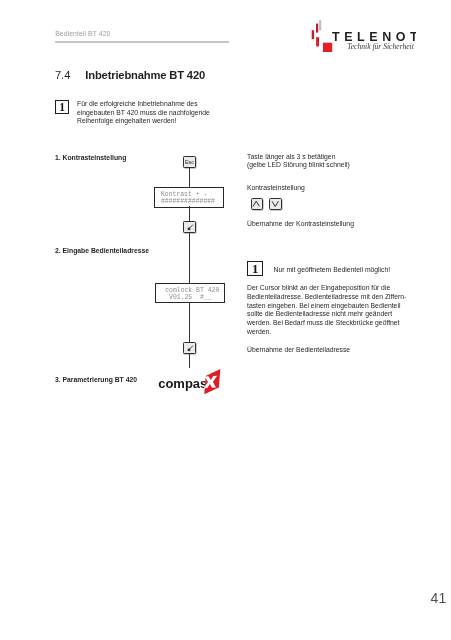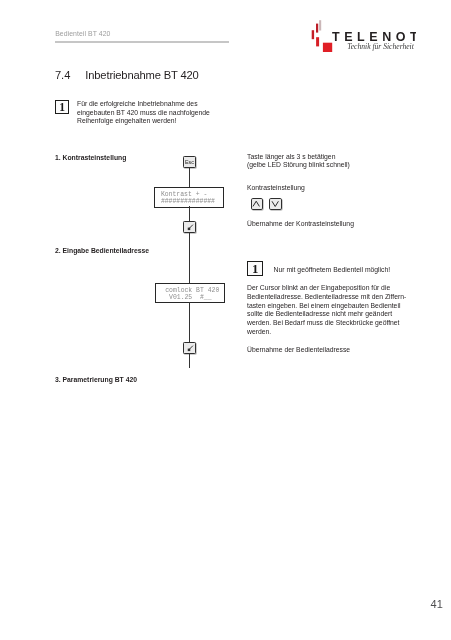--- a/index.html
+++ b/index.html
@@ -9,21 +9,21 @@
 
   
   #hdr-text{position:absolute;left:55.2px;top:29.6px;font-size:6.9px;color:#9d9d9d;letter-spacing:.06px;}
   #hdr-rule{position:absolute;left:54.9px;top:40.9px;width:173.8px;height:1.7px;background:#c6c6c6;}
 
   
   #logo{position:absolute;left:306px;top:10px;width:110px;height:42px;}
 
   
   #sec-num{position:absolute;left:55px;top:68.6px;font-size:11.2px;font-weight:normal;letter-spacing:-.1px;}
-  #sec-title{position:absolute;left:85.3px;top:68.6px;font-size:11.2px;font-weight:normal;letter-spacing:-.16px;}
+  #sec-title{position:absolute;left:85.3px;top:68.6px;font-size:11.2px;font-weight:bold;letter-spacing:-.16px;}
 
   
   #note1{position:absolute;left:55px;top:100.2px;width:180px;}
   #note1 .txt{position:absolute;left:22px;top:-0.4px;width:142px;font-size:6.8px;line-height:8.8px;color:#231f20;}
 
   .info-ico{width:14.1px;height:14.0px;box-sizing:border-box;border:1.5px solid #1d1d1b;background:#fbfbfb;
             position:absolute;left:0;top:0;}
   .info-ico span{position:absolute;left:0;right:0;top:1.2px;
      text-align:center;font-family:"Liberation Serif",serif;font-weight:bold;font-size:11.6px;line-height:11.6px;color:#161616;}
   #note2 .info-ico{width:15.8px;height:15.4px;border-width:1.6px;}
@@ -59,21 +59,21 @@
   #note2 .txt{position:absolute;left:26.4px;top:3.6px;font-size:6.8px;line-height:9.0px;white-space:nowrap;}
 
   .arrowkeys{position:absolute;left:250.9px;top:198.2px;display:flex;gap:6.2px;}
   .akey{width:12.4px;height:11.7px;box-sizing:border-box;border:1.2px solid #2e2e2e;border-radius:1.8px;
         background:#ebebeb;position:relative;flex:0 0 auto;box-shadow:0.7px 0.7px 0 rgba(60,60,60,.35);}
 
   
   #compas{position:absolute;left:158.2px;top:364.2px;width:68px;height:32px;}
 
   
-  #pageno{position:absolute;left:430.6px;top:590px;font-size:11px;color:#4e4e50;margin-top:8px;}
+  #pageno{position:absolute;left:430.6px;top:590px;font-size:14px;color:#4e4e50;}
 </style>
 </head>
 <body>
 
 <div class="page">
 
   <div id="hdr-text">Bedienteil BT 420</div>
   <div id="hdr-rule"></div>
 
   <div id="logo">
@@ -155,15 +155,26 @@
   <div id="note2">
     <div class="info-ico">
         <span>1</span>
       </div>
     <div class="txt">Nur mit geöffnetem Bedienteil möglich!</div>
   </div>
 
   <div class="rtxt" id="r5">Der Cursor blinkt an der Eingabeposition für die Bedienteiladresse. Bedienteiladresse mit den Ziffern-tasten eingeben. Bei einem eingebauten Bedienteil sollte die Bedienteiladresse nicht mehr geändert werden. Bei Bedarf muss die Steckbrücke geöffnet werden.</div>
   <div class="rtxt" id="r6">Übernahme der Bedienteiladresse</div>
 
+  <div id="compas">
+    <svg width="68" height="32" viewBox="0 0 68 32" xmlns="http://www.w3.org/2000/svg">
+      <text x="0.3" y="24.4" font-family="Liberation Sans, sans-serif" font-size="13.0" font-weight="bold" letter-spacing="-0.05" fill="#171717">compas</text>
+      <g>
+        <path d="M47.6 11.9 L62.3 5.0 L60.9 23.5 L46.3 30.3 Z" fill="#dc1f26"></path>
+        <path d="M46.6 12.6 L50.4 12.3 L52.9 16.1 L55.3 12.0 L59.2 11.7
+                 L54.9 18.0 L58.0 23.4 L54.1 23.7 L51.8 20.0 L49.3 24.1
+                 L45.4 24.4 L50.0 17.9 Z" fill="#ffffff"></path>
+      </g>
+    </svg>
+  </div>
 
   <div id="pageno">41</div>
 </div>
 
 </body></html>

